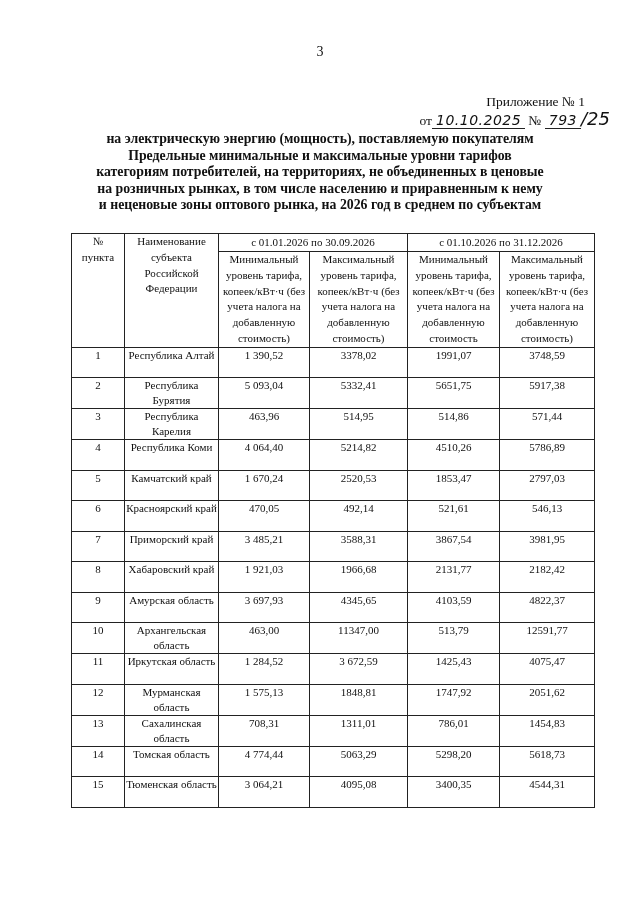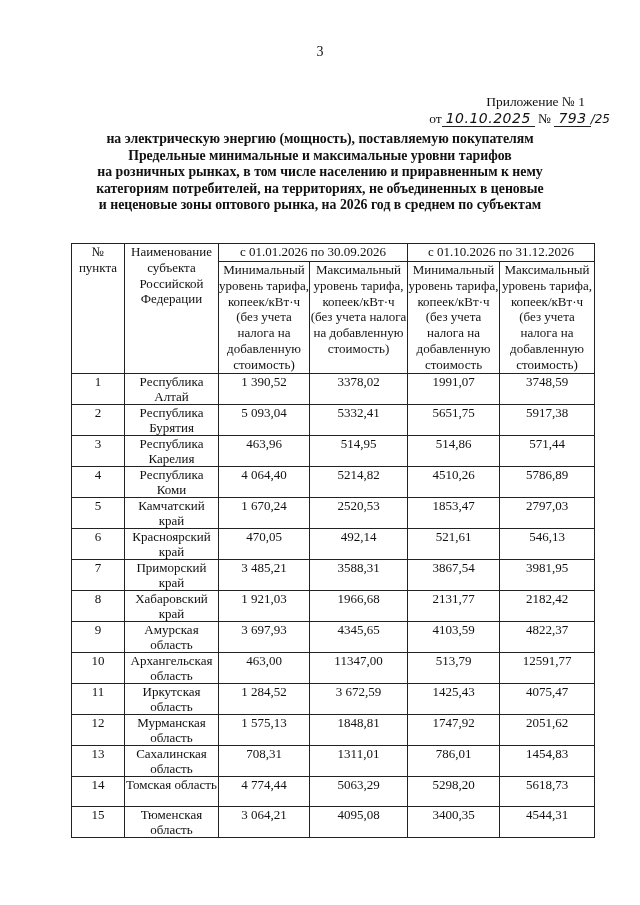--- a/index.html
+++ b/index.html
@@ -17,29 +17,29 @@
   }
   .appendix .line { display: block; white-space: nowrap; }
   .appendix .line1 { padding-right: 33px; margin-top: 20px; }
   .appendix .line2 { padding-right: 18px; }
   .order-line { display: block; white-space: nowrap; padding-right: 8px; }
   .hand {
     font-family: "DejaVu Sans", sans-serif; font-style: italic;
     font-size: 14px; border-bottom: 1px solid #222; padding: 0 4px;
     letter-spacing: 0.5px;
   }
-  .hand-suffix { font-family: "DejaVu Sans", sans-serif; font-style: italic; font-size: 12px; }
+  .hand-suffix { font-family: "DejaVu Sans", sans-serif; font-style: italic; font-size: 18px; }
   .title {
     position: absolute; left: 60px; width: 520px; top: 131px;
     text-align: center; font-weight: bold; font-size: 13.8px; line-height: 16.5px;
   }
   .title span { display: block; white-space: nowrap; }
   table.tariffs {
-    position: absolute; left: 71px; top: 243px;
-    border-collapse: collapse; font-size: 13px; line-height: 15.8px;
+    position: absolute; left: 71px; top: 233px;
+    border-collapse: collapse; font-size: 11px; line-height: 15.8px;
   }
   table.tariffs td, table.tariffs th {
     border: 1.4px solid #222; padding: 0; text-align: center; vertical-align: top;
     font-weight: normal;
   }
   th.period { height: 17px; line-height: 16px; }
   th.colhead { padding: 0 1px; }
   td.num { vertical-align: middle; }
   td.name { text-align: left; padding-left: 4px; vertical-align: top; line-height: 15px; margin-left: 35px; }
   td.val { vertical-align: middle; }
@@ -55,22 +55,22 @@
   <span class="order-line">
     <span>от</span><span class="hand">10.10.2025</span>
     <span>№</span>
     <span class="hand">793</span><span class="hand-suffix">/25</span>
   </span>
 </div>
 
 <div class="title">
   <span>на электрическую энергию (мощность), поставляемую покупателям</span>
   <span>Предельные минимальные и максимальные уровни тарифов</span>
+  <span>категориям потребителей, на территориях, не объединенных в ценовые</span>
   <span>на розничных рынках, в том числе населению и приравненным к нему</span>
-  <span>категориям потребителей, на территориях, не объединенных в ценовые</span>
   <span>и неценовые зоны оптового рынка, на 2026 год в среднем по субъектам</span>
 </div>
 
 <table class="tariffs">
   <colgroup>
     <col style="width:53px">
       <col style="width:94px">
       <col style="width:91px">
       <col style="width:98px">
       <col style="width:92px">

